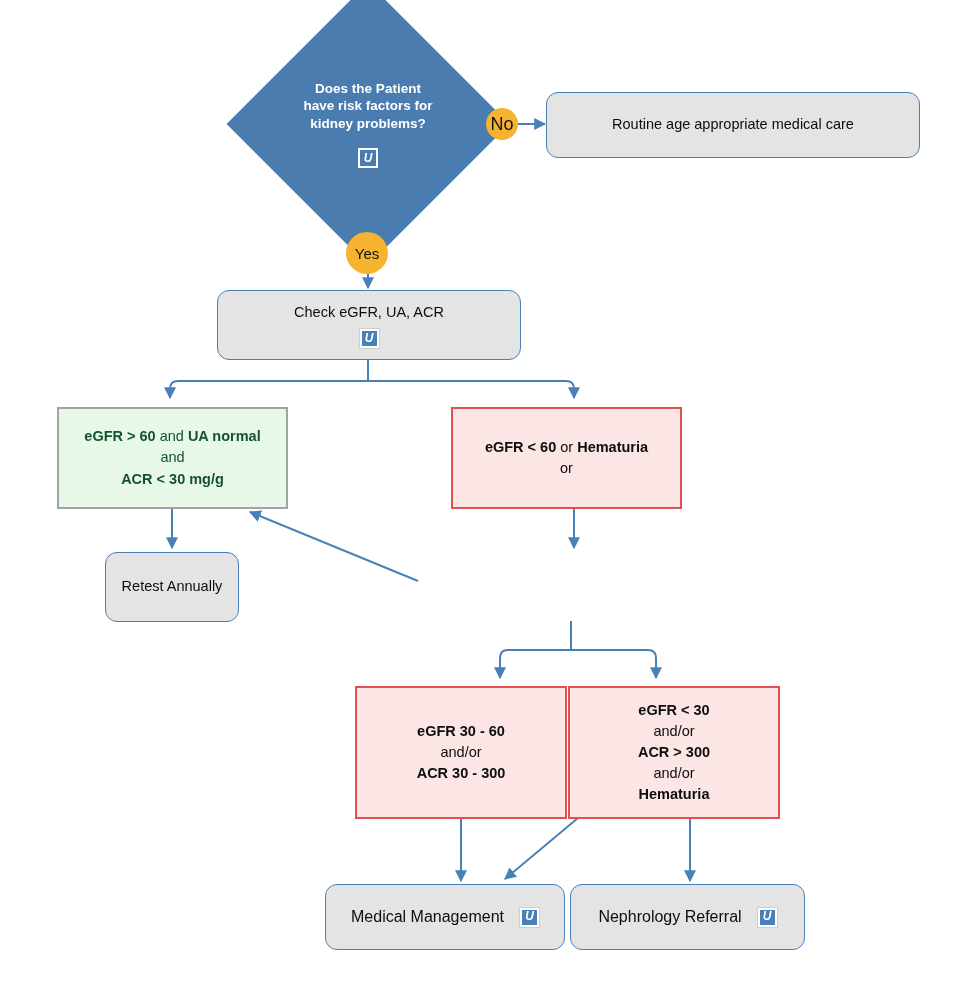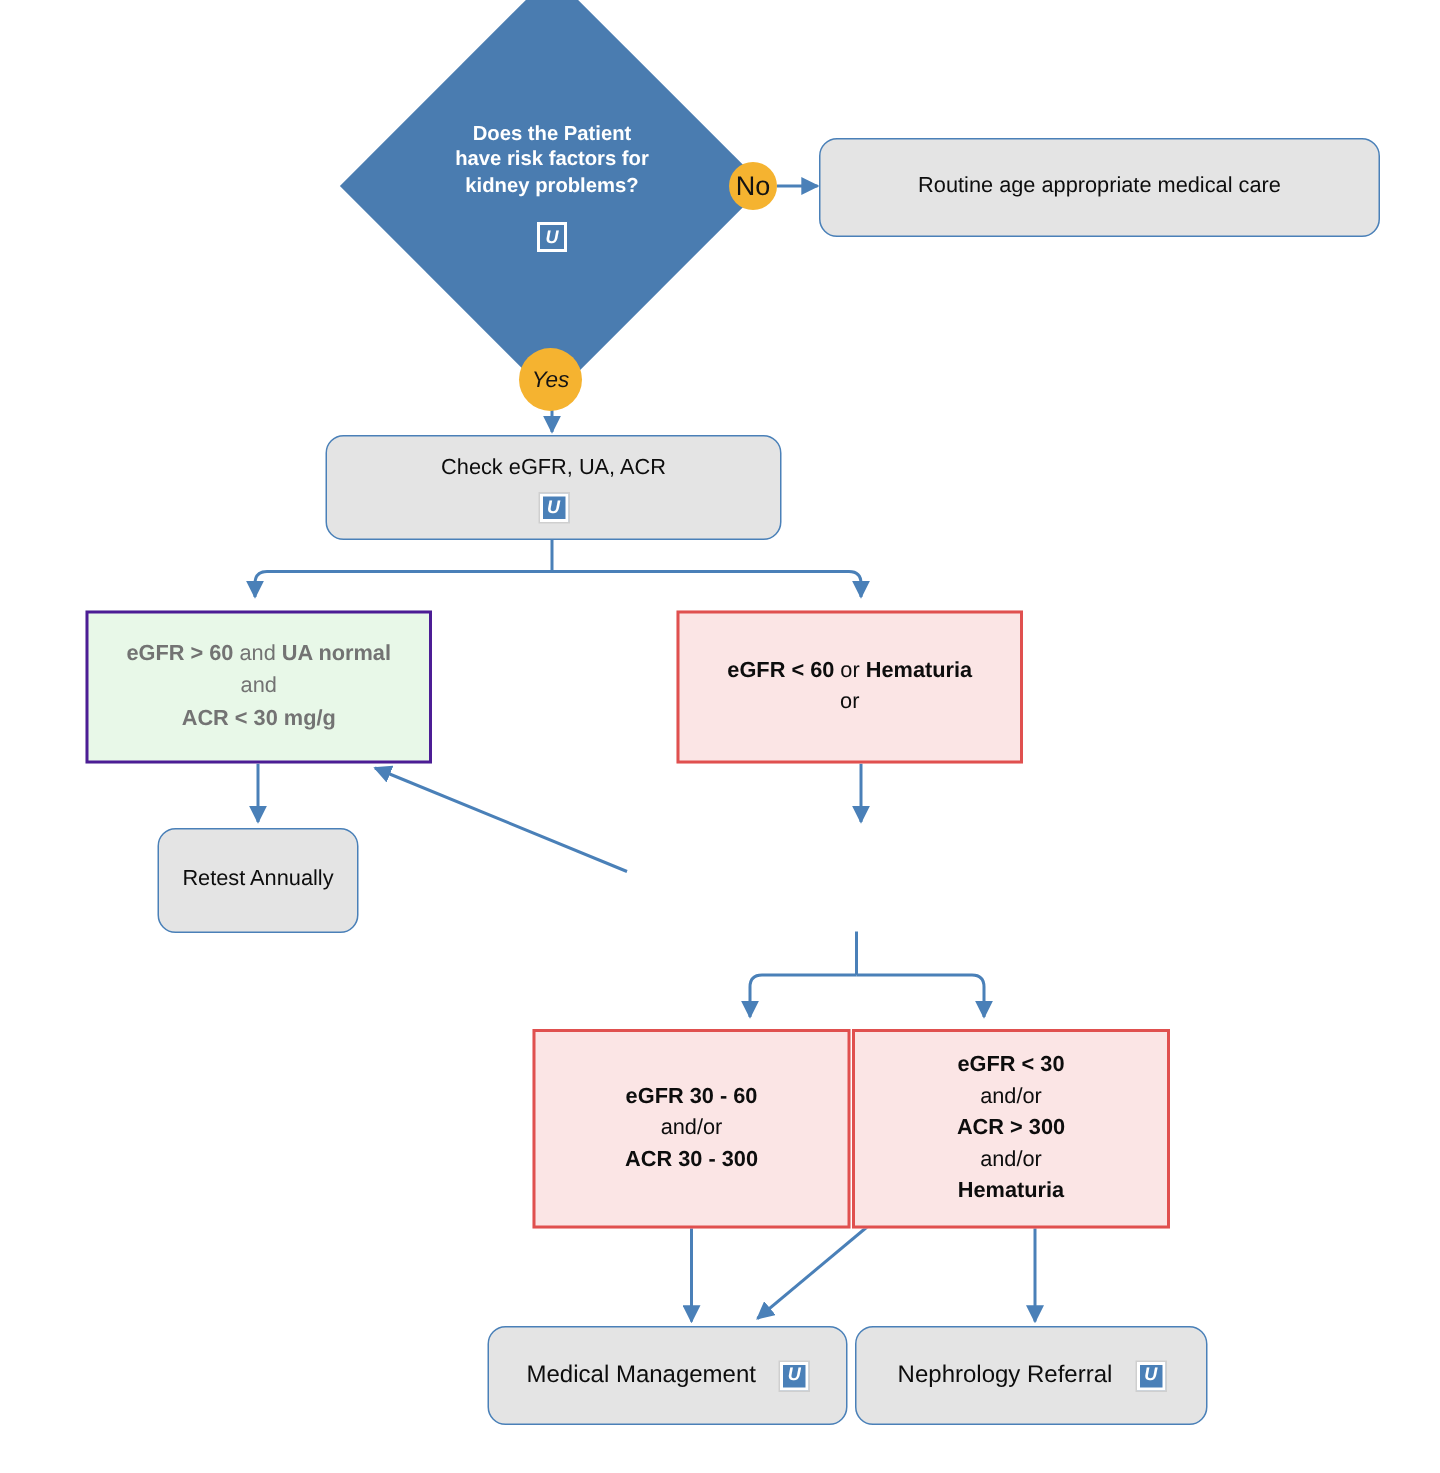--- a/index.html
+++ b/index.html
@@ -42,22 +42,22 @@
     background: #e4e4e4;
     border: 1.6px solid #4a80b8;
     border-radius: 12px;
     color: #0d0d0d;
     font-size: 14.5px;
   }
 
   
   .box-green {
     background: #e8f8e8;
-    border: 2px solid #4c1d95;
-    color: #737373;
+    border: 2px solid #a3a3a3;
+    color: #14532d;
     font-size: 14.5px;
   }
 
   
   .box-red {
     background: #fbe5e5;
     border: 2px solid #e0504f;
     color: #0d0d0d;
     font-size: 14.5px;
   }
@@ -203,21 +203,21 @@
     <div class="decision-label">
       <span class="dl-line">Does the Patient</span>
       <span class="dl-line">have risk factors for</span>
       <span class="dl-line">kidney problems?</span>
       <span class="badge-u-outline">U</span>
     </div>
   </div>
 
   <div class="edge-pill" style="left:486px; top:108px; width:32px; height:32px;">No</div>
 
-  <div class="edge-pill" style="left:346px; top:232px; width:42px; height:42px; font-size:15px;font-style:italic;">Yes</div>
+  <div class="edge-pill" style="left:346px; top:232px; width:42px; height:42px; font-size:15px;">Yes</div>
 
   <div class="node box-process" style="left:546px; top:92px; width:374px; height:66px;">
     <div class="box-inner">Routine age appropriate medical care</div>
   </div>
 
   <div class="node box-process" style="left:217px; top:290px; width:304px; height:70px;">
     <div class="box-inner stack-center">
       <span>Check eGFR, UA, ACR</span>
       <span class="badge-u-filled">U</span>
     </div>

